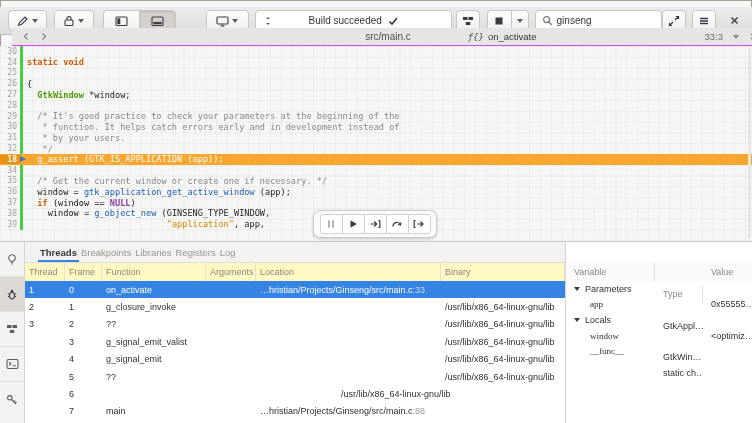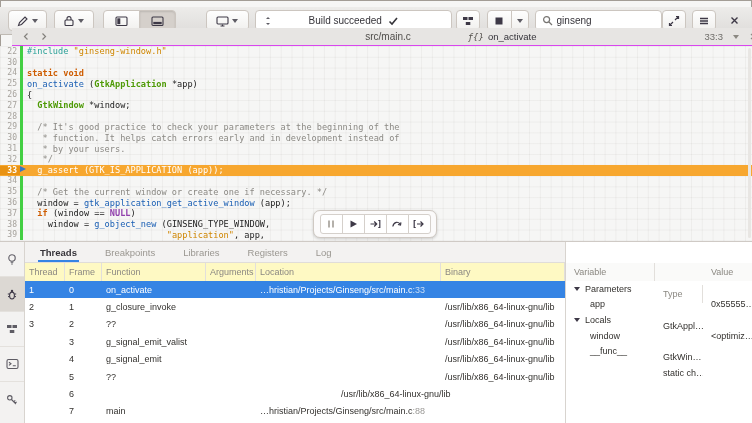--- a/index.html
+++ b/index.html
@@ -99,21 +99,21 @@
   .dbg-btn:last-child { border-radius:0 3px 3px 0; }
   
   .panel {
     position:absolute; left:0; top:241px; width:752px; height:182px;
     background:#fff; border-top:1px solid #cfcac5; display:flex;
   }
   .dock { width:25px; background:#f3f2f1; border-right:1px solid #d8d4cf; flex:none; }
   .dock-item { height:35px; display:flex; align-items:center; justify-content:center; border-bottom:1px solid #e4e1dd; }
   .dock-item.active { background:#dcd8d3; }
   .panel-main { width:540px; flex:none; display:flex; flex-direction:column; }
-  .ptabs { height:21px; background:#f3f2f1; border-bottom:1px solid #e0ddd9; display:flex; align-items:flex-end; gap:24px; padding-left:13px; flex:none; }
+  .ptabs { height:21px; background:#f3f2f1; border-bottom:1px solid #e0ddd9; display:flex; align-items:flex-end; padding-left:13px; flex:none; }
   .ptab { font-size:9.5px; color:#9a9791; padding:0 2px 4px; position:relative; }
   .ptab.active { color:#36343a; font-weight:bold; }
   .ptab.active::after { content:""; position:absolute; left:0; right:0; bottom:0; height:2px; background:#3584e4; }
   .thead { height:18px; display:flex; background:#fef9c3; font-size:9px; color:#8b8882; align-items:center; flex:none; }
   .thead > div { border-right:1px solid #e2dfdb; height:100%; display:flex; align-items:center; padding-left:4px; }
   .tbody { flex:1; overflow:hidden; }
   .trow { height:17.4px; display:flex; align-items:center; font-size:9px; color:#33312e; }
   .trow > div { padding-left:4px; overflow:hidden; white-space:nowrap; height:100%; display:flex; align-items:center; }
   .trow.selected { background:#3584e4; color:#fff; }
   .dim { color:#9a9996; }
@@ -121,21 +121,21 @@
   .ct { width:40px; flex:none; } .cf { width:37px; flex:none; } .cfn { width:104px; flex:none; }
   .ca { width:50px; flex:none; } .cl { width:185px; flex:none; } .cb { flex:1; }
   
   .vars { flex:1; border-left:1px solid #d8d4cf; display:flex; flex-direction:column; background:#fff; }
   .vars-spacer { height:21px; background:#fff; flex:none; }
   .vhead { height:18px; display:flex; background:#fafaf9; font-size:9px; color:#8b8882; align-items:center; flex:none; }
   .vhead > div { border-right:1px solid #e2dfdb; height:100%; display:flex; align-items:center; padding-left:8px; }
   .vname { width:89px; flex:none; } .vtype { width:48px; flex:none;margin-top:43px; } .vval { flex:1; }
   .vrow { height:15.6px; display:flex; align-items:center; font-size:9px; color:#33312e; }
   .vrow > div { padding-left:8px; overflow:hidden; white-space:nowrap; }
-  .vrow .vname.indent { padding-left:24px; }
+  .vrow .vname.indent { padding-left:24px;font-family:Liberation Serif, serif; }
   .vexp { width:0; height:0; border-left:3.5px solid transparent; border-right:3.5px solid transparent; border-top:4.5px solid #3d3846; display:inline-block; margin-right:5px; }
   .grouplabel { display:flex; align-items:center; padding-left:8px; }
   svg { display:block; }
 </style>
 </head>
 <body>
 
 <div class="page">
 
   <div class="headerbar">
@@ -275,32 +275,31 @@
       <span class="caret" style="border-top-color:#8b8882"></span>
       <span class="tab-x">
         <svg width="9" height="9" viewBox="0 0 9 9">
             <path d="M2 2l5 5M7 2L2 7" stroke="#8b8882" stroke-width="1.2"></path>
           </svg>
       </span>
     </div>
   </div>
 
   <div class="editor" id="editor">
-      <div class="line"><span class="ln">22</span><span class="bar green"></span><span class="codeseg"><span class="c-pre">#include</span><span class="c-pln"> </span><span class="c-str">"ginseng-window.h"</span></span></div>
       <div class="line"><span class="ln">30</span><span class="bar green"></span><span class="codeseg"></span></div>
       <div class="line"><span class="ln">24</span><span class="bar green"></span><span class="codeseg"><span class="c-kw">static</span><span class="c-pln"> </span><span class="c-kw">void</span></span></div>
-      <div class="line"><span class="ln">25</span><span class="bar green"></span><span class="codeseg"><span class="c-fn">on_activate</span><span class="c-pln"> (</span><span class="c-type">GtkApplication</span><span class="c-pln"> *app)</span></span></div>
+      <div class="line"><span class="ln">25</span><span class="bar green"></span></div>
       <div class="line"><span class="ln">26</span><span class="bar green"></span><span class="codeseg"><span class="c-pln">{</span></span></div>
       <div class="line"><span class="ln">27</span><span class="bar green"></span><span class="codeseg"><span class="c-pln">  </span><span class="c-type">GtkWindow</span><span class="c-pln"> *window;</span></span></div>
       <div class="line"><span class="ln">28</span><span class="bar green"></span><span class="codeseg"></span></div>
       <div class="line"><span class="ln">29</span><span class="bar green"></span><span class="codeseg"><span class="c-cmt">  /* It's good practice to check your parameters at the beginning of the</span></span></div>
       <div class="line"><span class="ln">30</span><span class="bar green"></span><span class="codeseg"><span class="c-cmt">   * function. It helps catch errors early and in development instead of</span></span></div>
       <div class="line"><span class="ln">31</span><span class="bar green"></span><span class="codeseg"><span class="c-cmt">   * by your users.</span></span></div>
       <div class="line"><span class="ln">32</span><span class="bar green"></span><span class="codeseg"><span class="c-cmt">   */</span></span></div>
-      <div class="line hl"><span class="ln">33</span><span class="bar"></span><span class="codeseg"><span class="c-hl">  g_assert (GTK_IS_APPLICATION (app));</span></span><span class="dbg-arrow"></span></div>
+      <div class="line hl"><span class="ln">18</span><span class="bar"></span><span class="codeseg"><span class="c-hl">  g_assert (GTK_IS_APPLICATION (app));</span></span><span class="dbg-arrow"></span></div>
       <div class="line"><span class="ln">34</span><span class="bar green"></span><span class="codeseg"></span></div>
       <div class="line"><span class="ln">35</span><span class="bar green"></span><span class="codeseg"><span class="c-cmt">  /* Get the current window or create one if necessary. */</span></span></div>
       <div class="line"><span class="ln">36</span><span class="bar green"></span><span class="codeseg"><span class="c-pln">  window = </span><span class="c-fn">gtk_application_get_active_window</span><span class="c-pln"> (app);</span></span></div>
       <div class="line"><span class="ln">37</span><span class="bar green"></span><span class="codeseg"><span class="c-pln">  </span><span class="c-kw">if</span><span class="c-pln"> (window == </span><span class="c-const">NULL</span><span class="c-pln">)</span></span></div>
       <div class="line"><span class="ln">38</span><span class="bar green"></span><span class="codeseg"><span class="c-pln">    window = </span><span class="c-fn">g_object_new</span><span class="c-pln"> (GINSENG_TYPE_WINDOW,</span></span></div>
       <div class="line"><span class="ln">39</span><span class="bar green"></span><span class="codeseg"><span class="c-pln">                           </span><span class="c-str">"application"</span><span class="c-pln">, app,</span></span></div>
     </div>
   <div class="vscroll"></div>
 
   <div class="debugbar">

